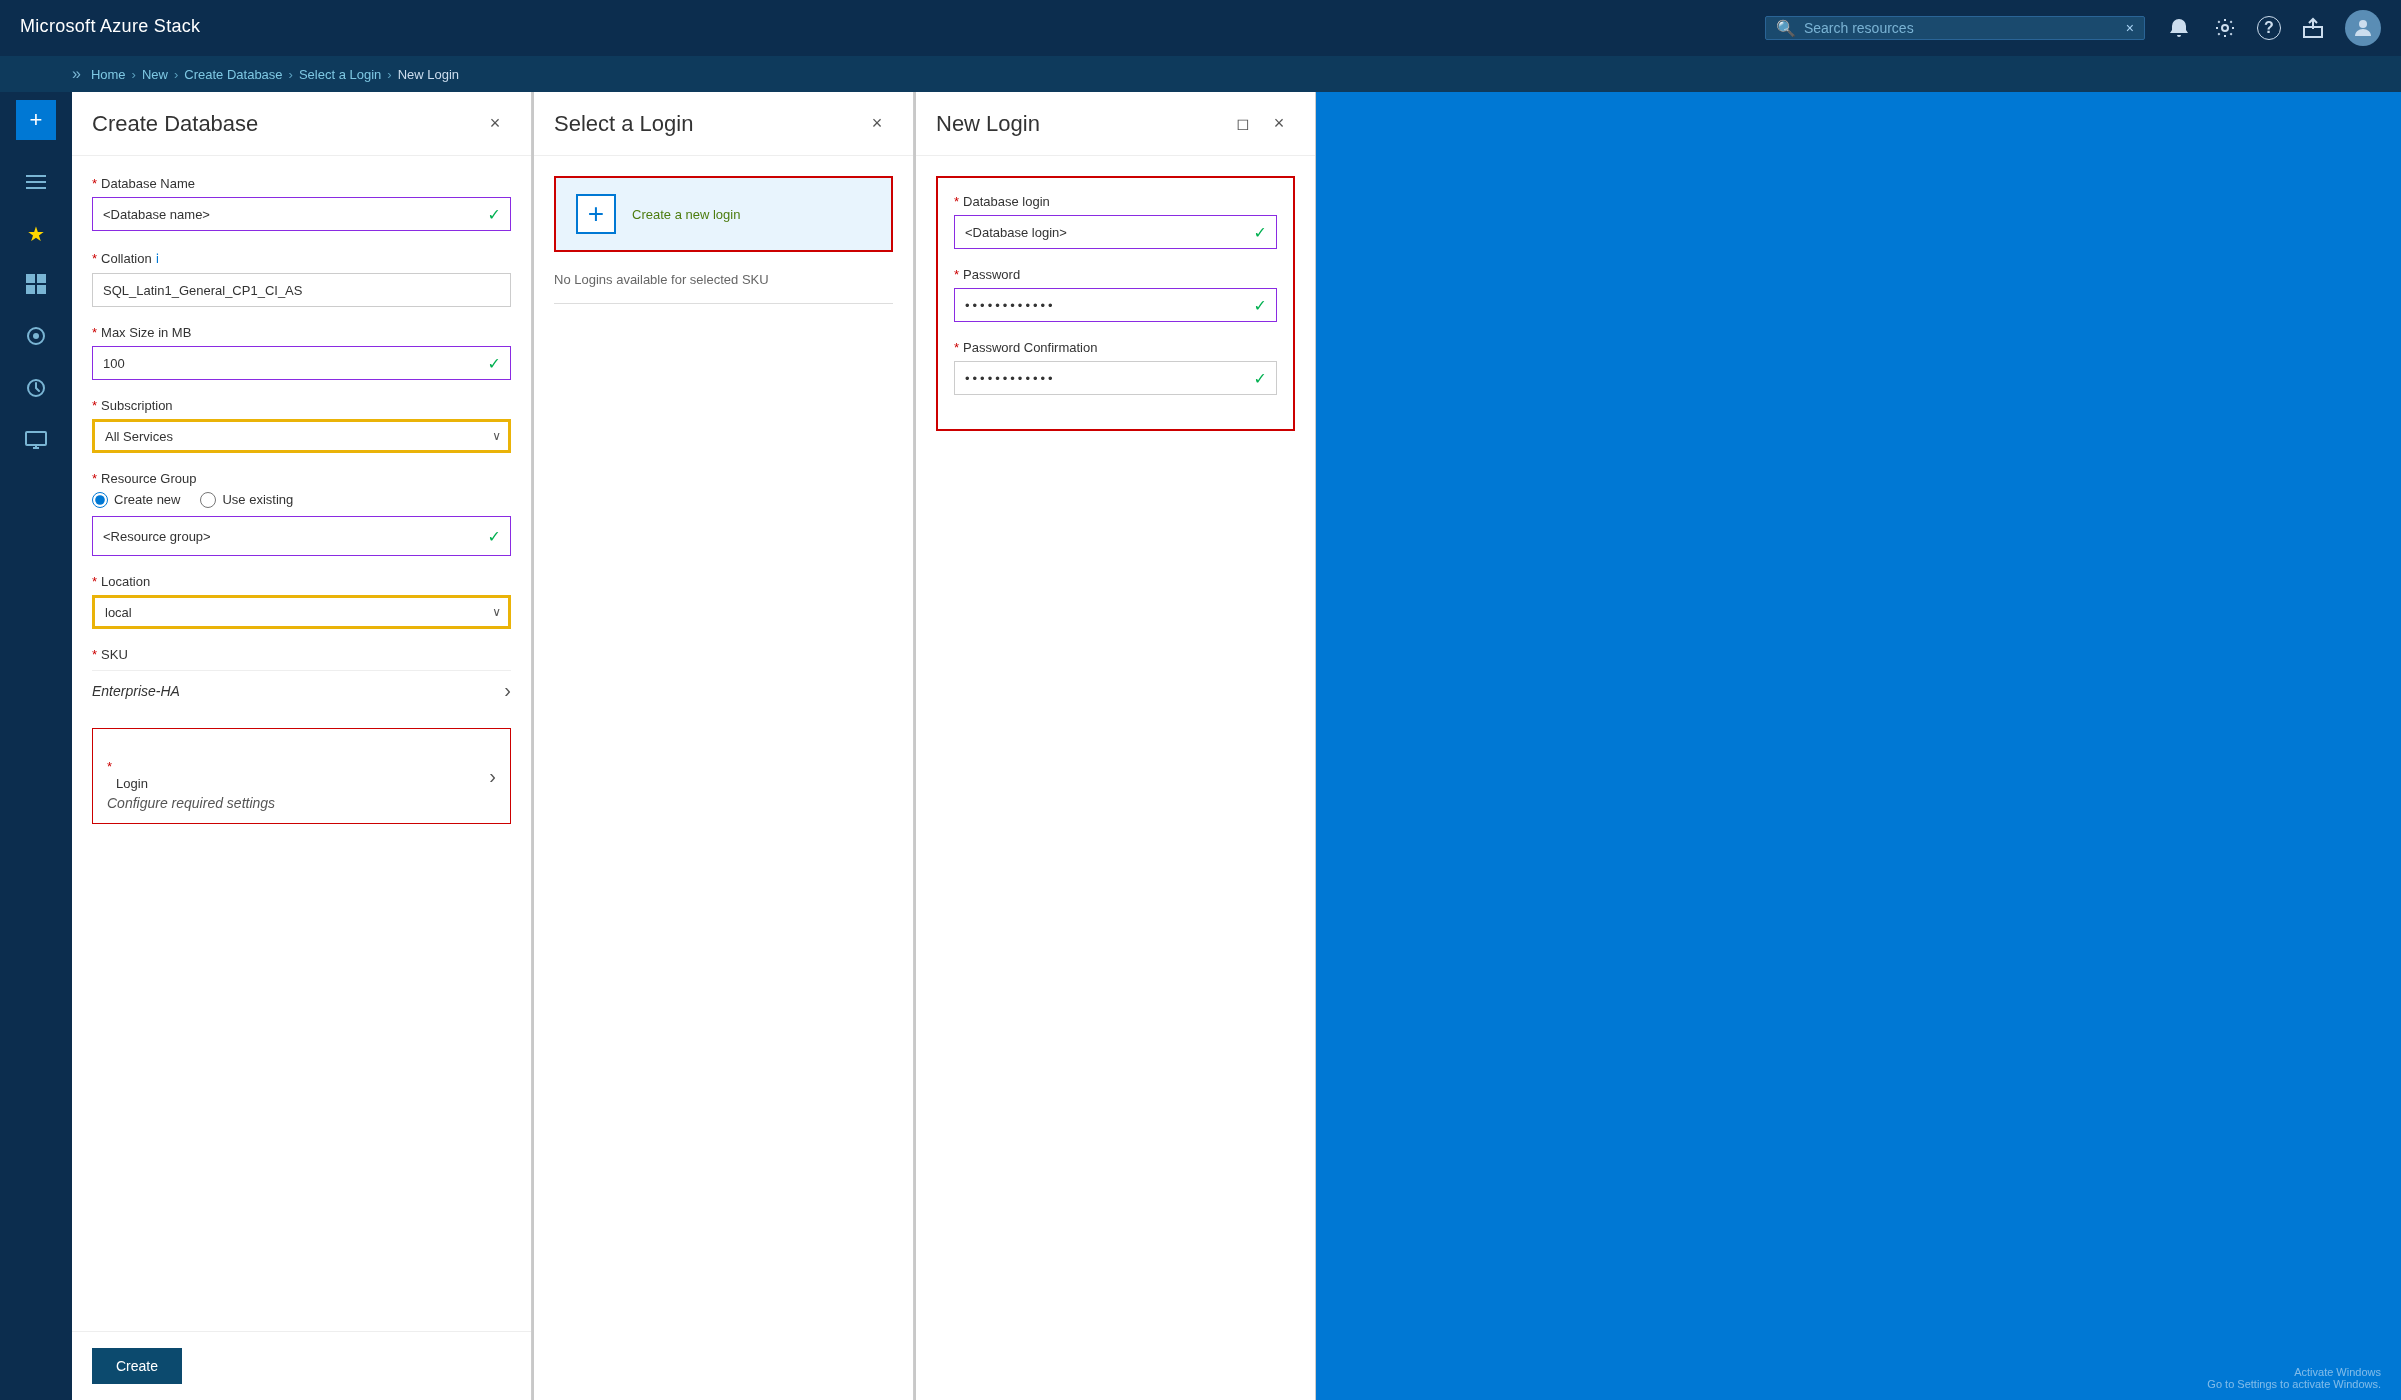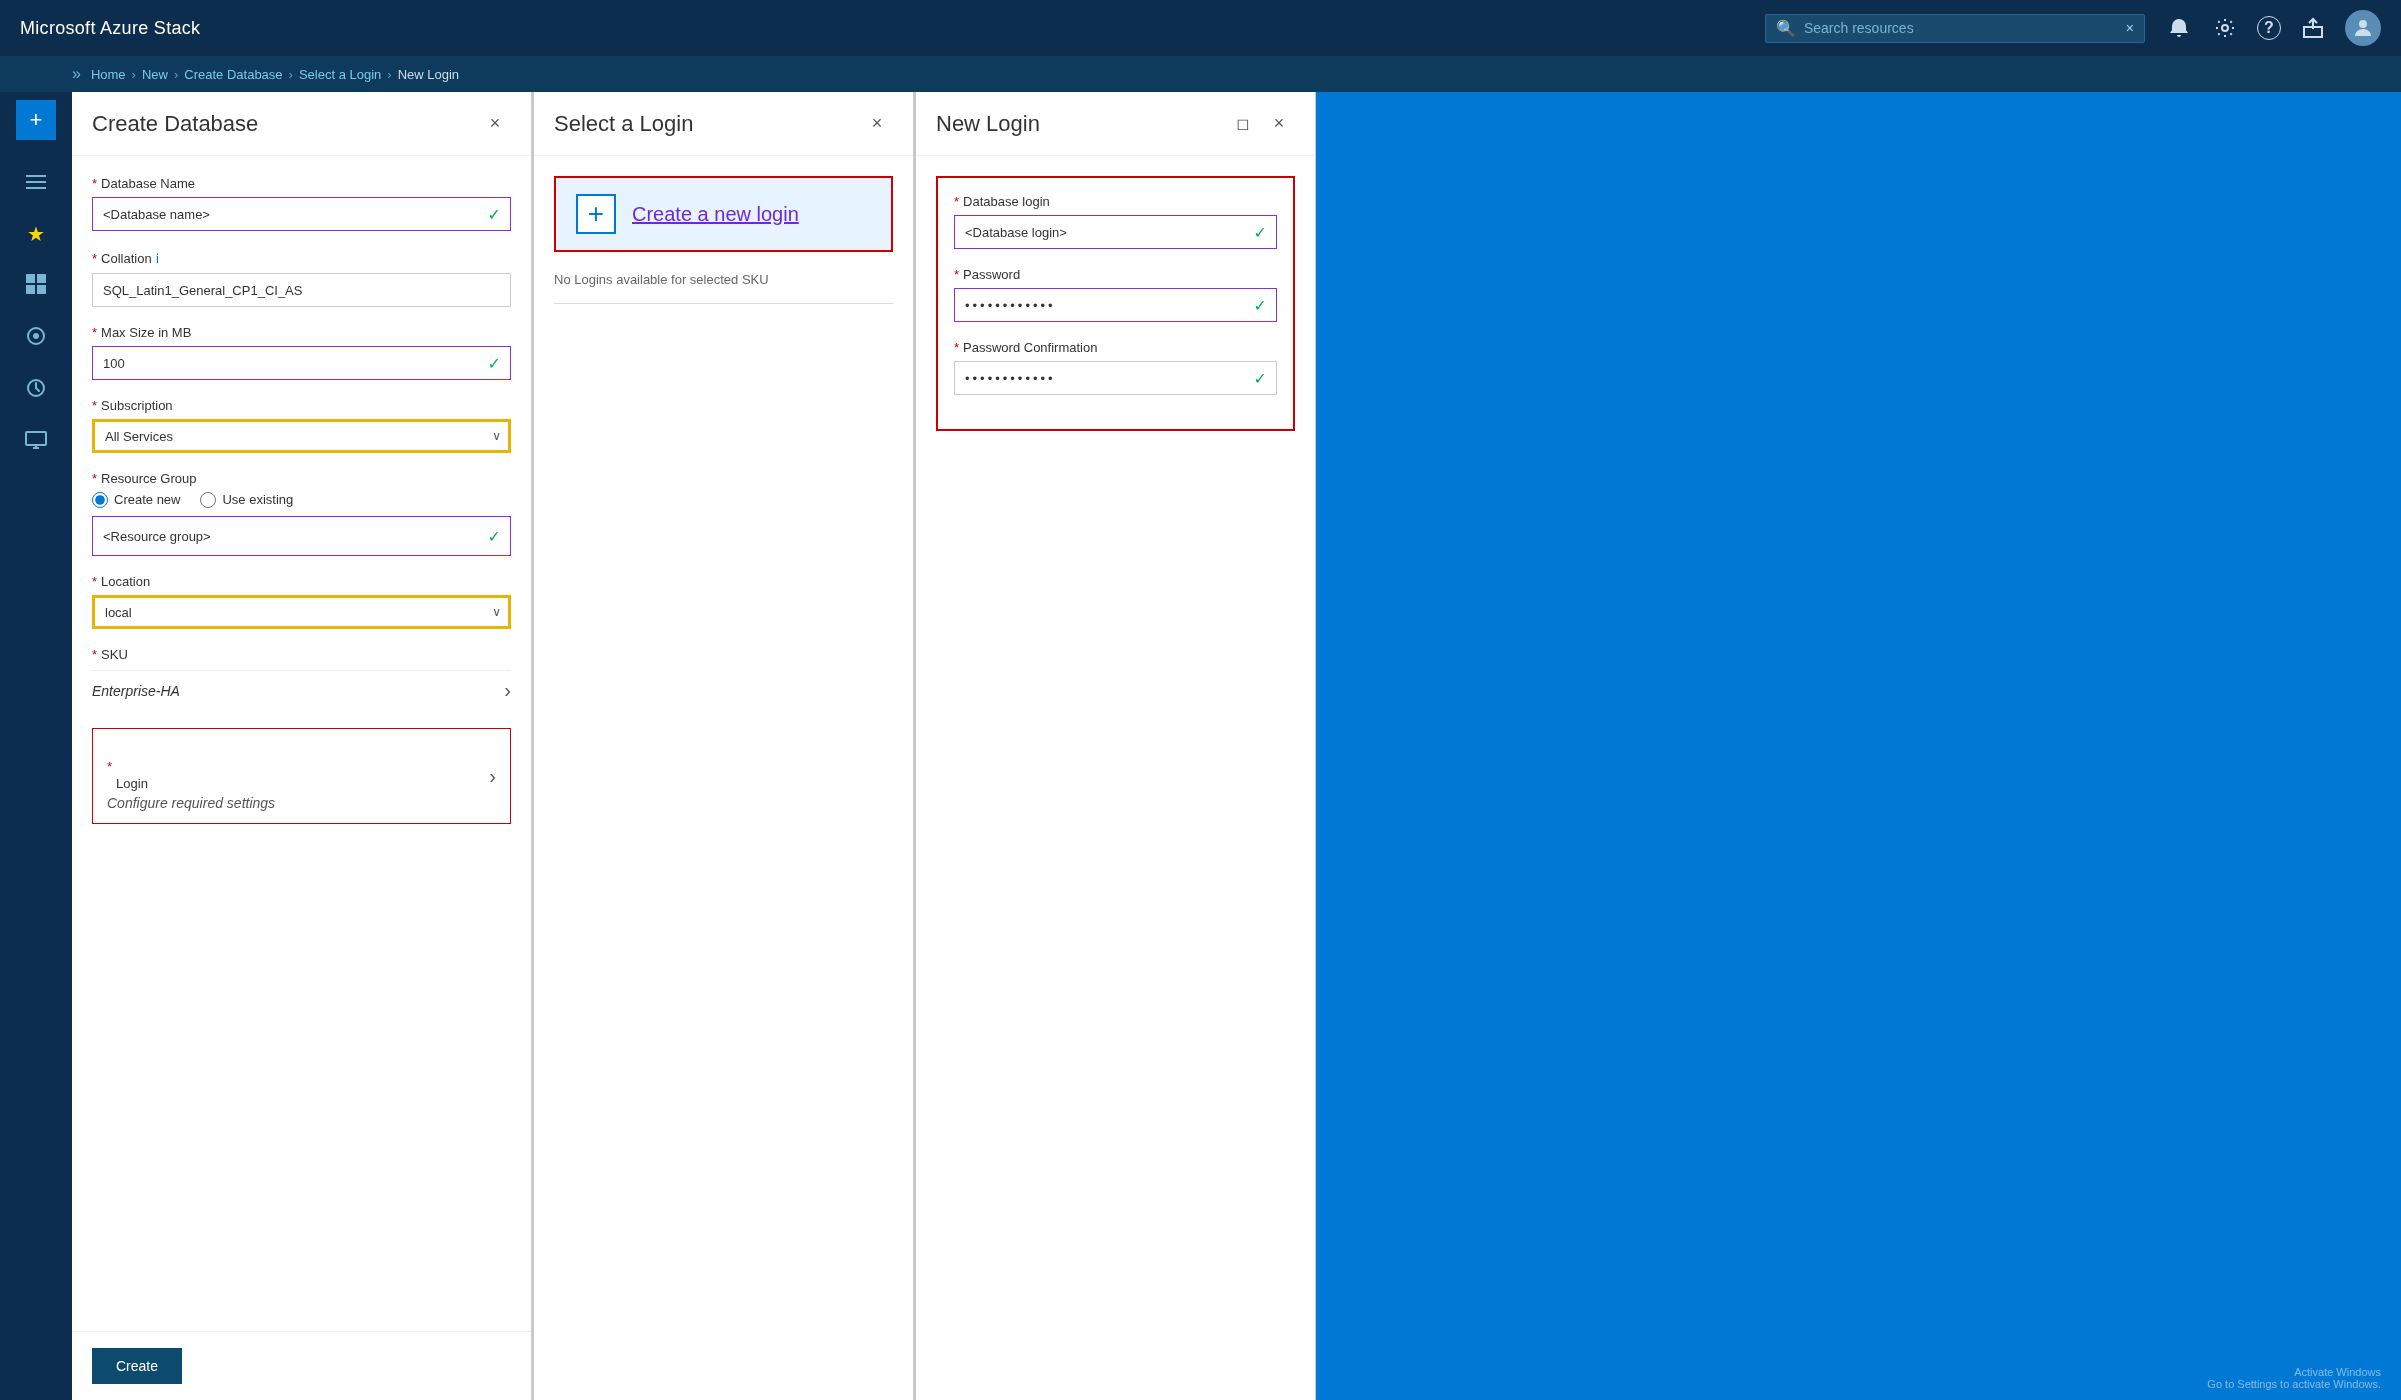--- a/index.html
+++ b/index.html
@@ -11,22 +11,21 @@
       overflow: hidden;
       display: flex;
       flex-direction: column;
     }
 
     
     .topbar {
       background: #0c2d4e;
       height: 56px;
       display: flex;
-      align-items: center;
-      padding: 8px 20px;
+      padding: 16px 20px;
       flex-shrink: 0;
     }
     .topbar-title {
       color: #fff;
       font-size: 18px;
       font-weight: 300;
       letter-spacing: 0.3px;
       margin-right: auto;
     }
     .topbar-search {
@@ -407,23 +406,22 @@
       background: #fff;
       display: flex;
       align-items: center;
       justify-content: center;
       color: #0078d4;
       font-size: 24px;
       font-weight: 300;
       flex-shrink: 0;
     }
     .create-login-text {
-      font-size: 20px;
-      color: #6d28d9;
-      text-decoration: underline;
+      font-size: 13px;
+      color: #4d7c0f;
     }
 
     
     .no-logins-text {
       font-size: 13px;
       color: #666;
       padding: 8px 0;
     }
 
     

